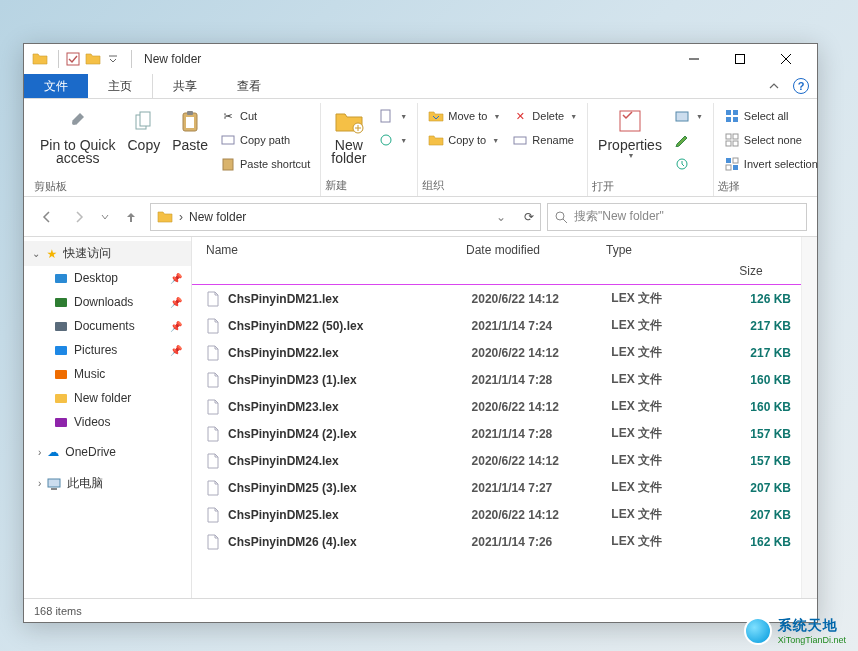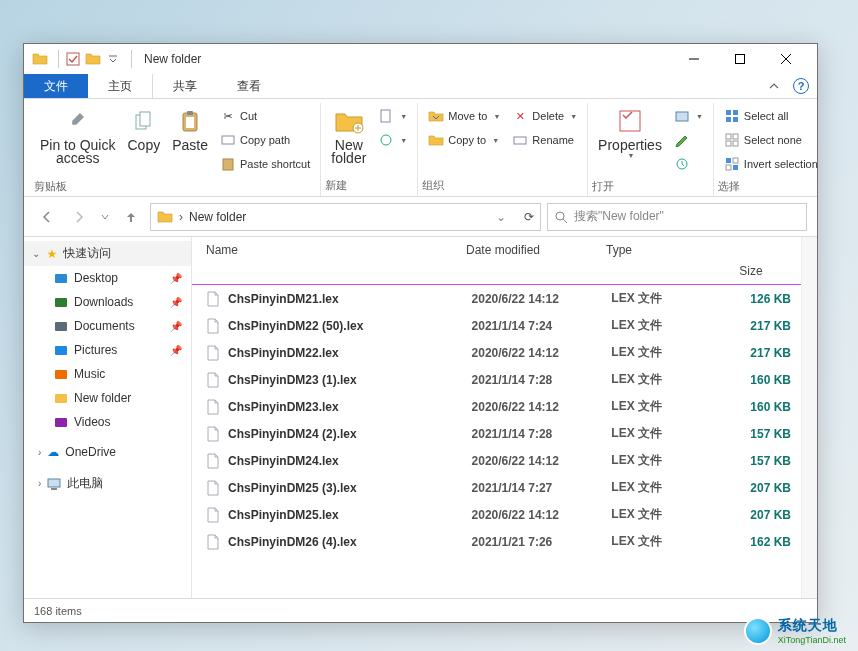--- a/index.html
+++ b/index.html
@@ -595,21 +595,21 @@
             <span class="fsize">207 KB</span>
           </div>
           <div class="frow">
             <span class="ficon">
               <svg width="14" height="16" viewBox="0 0 14 16">
                 <path d="M2 1h7l3 3v11H2z" fill="#fff" stroke="#aab"></path>
                 <path d="M9 1v3h3" fill="none" stroke="#aab"></path>
               </svg>
             </span>
             <span class="fname">ChsPinyinDM26 (4).lex</span>
-            <span class="fdate">2021/1/21 7:26</span>
+            <span class="fdate">2021/1/14 7:26</span>
             <span class="ftype">LEX 文件</span>
             <span class="fsize">162 KB</span>
           </div>
         </div>
     </div>
     <div class="scrollgutter"></div>
   </div>
 
   <div class="statusbar">
     <span>168 items</span>

